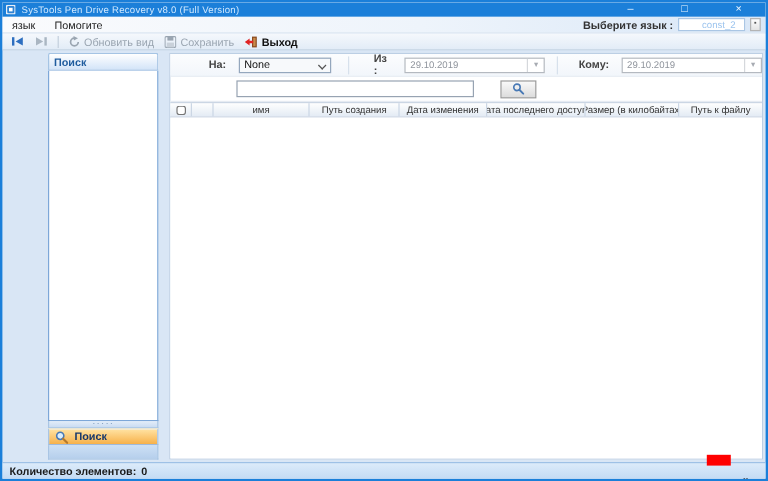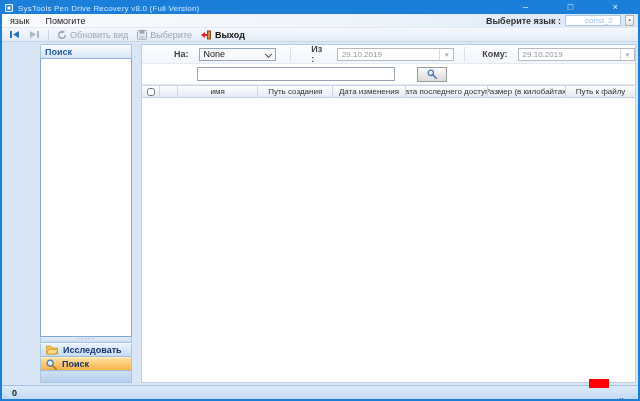--- a/index.html
+++ b/index.html
@@ -126,45 +126,38 @@
         <polygon points="4.2,0 8,1.8 4.6,3.8" fill="#9aa5b1"></polygon>
       </svg>
       <span class="tb-label-disabled">Обновить вид</span>
     </div>
     <div class="tb-btn">
       <svg width="10" height="10" viewBox="0 0 10 10">
         <rect x="0.5" y="0.5" width="9" height="9" rx="1" fill="none" stroke="#9aa5b1" stroke-width="1"></rect>
         <rect x="2.5" y="0.8" width="5" height="3" fill="#9aa5b1"></rect>
         <rect x="2" y="5.5" width="6" height="4" fill="#c9d1da"></rect>
       </svg>
-      <span class="tb-label-disabled">Выберите</span>
+      <span class="tb-label-disabled">Сохранить</span>
     </div>
     <div class="tb-btn">
       <svg width="11" height="10" viewBox="0 0 11 10">
         <rect x="6" y="0.5" width="4" height="9" fill="#8a4a1f"></rect>
         <rect x="7" y="1.5" width="2" height="7" fill="#c98a4b"></rect>
         <polygon points="0,5 4,2 4,4 7,4 7,6 4,6 4,8" fill="#e02424"></polygon>
       </svg>
       <span class="tb-label-exit">Выход</span>
     </div>
   </div>
 
   <div class="content">
 
     <div class="left">
       <div class="left-header">Поиск</div>
       <div class="tree"></div>
       <div class="splitter">·····</div>
-      <div class="nav-btn nav-explore">
-        <svg width="12" height="10" viewBox="0 0 12 10">
-          <path d="M0.5 2 L0.5 9 L11.5 9 L11.5 3 L5.5 3 L4.5 1 L0.5 1 Z" fill="#f7c243" stroke="#c89020" stroke-width="0.7"></path>
-          <path d="M0.5 9 L2.5 4.5 L12 4.5 L10 9 Z" fill="#fcd97a" stroke="#c89020" stroke-width="0.7"></path>
-        </svg>
-        <span>Исследовать</span>
-      </div>
       <div class="nav-btn nav-search">
         <svg width="11" height="11" viewBox="0 0 11 11">
           <circle cx="4.2" cy="4.2" r="3" fill="#dceefc" stroke="#4a7ab5" stroke-width="1.3"></circle>
           <line x1="6.6" y1="6.6" x2="10" y2="10" stroke="#b5792c" stroke-width="1.8" stroke-linecap="round"></line>
         </svg>
         <span>Поиск</span>
       </div>
       <div class="left-fill"></div>
     </div>
 
@@ -212,20 +205,21 @@
           <div class="gh-cell c-accessed">Дата последнего доступа</div>
           <div class="gh-cell c-size">Размер (в килобайтах)</div>
           <div class="gh-cell c-path">Путь к файлу</div>
         </div>
         <div class="grid-body"></div>
       </div>
     </div>
   </div>
 
   <div class="statusbar">
+    <span>Количество элементов:</span>
     <span style="margin-left:4px;">0</span>
     <div class="legend">
       <span class="legend-swatch"></span>
       <span>удаленный</span>
     </div>
   </div>
 
 </div>
 
 </body></html>

